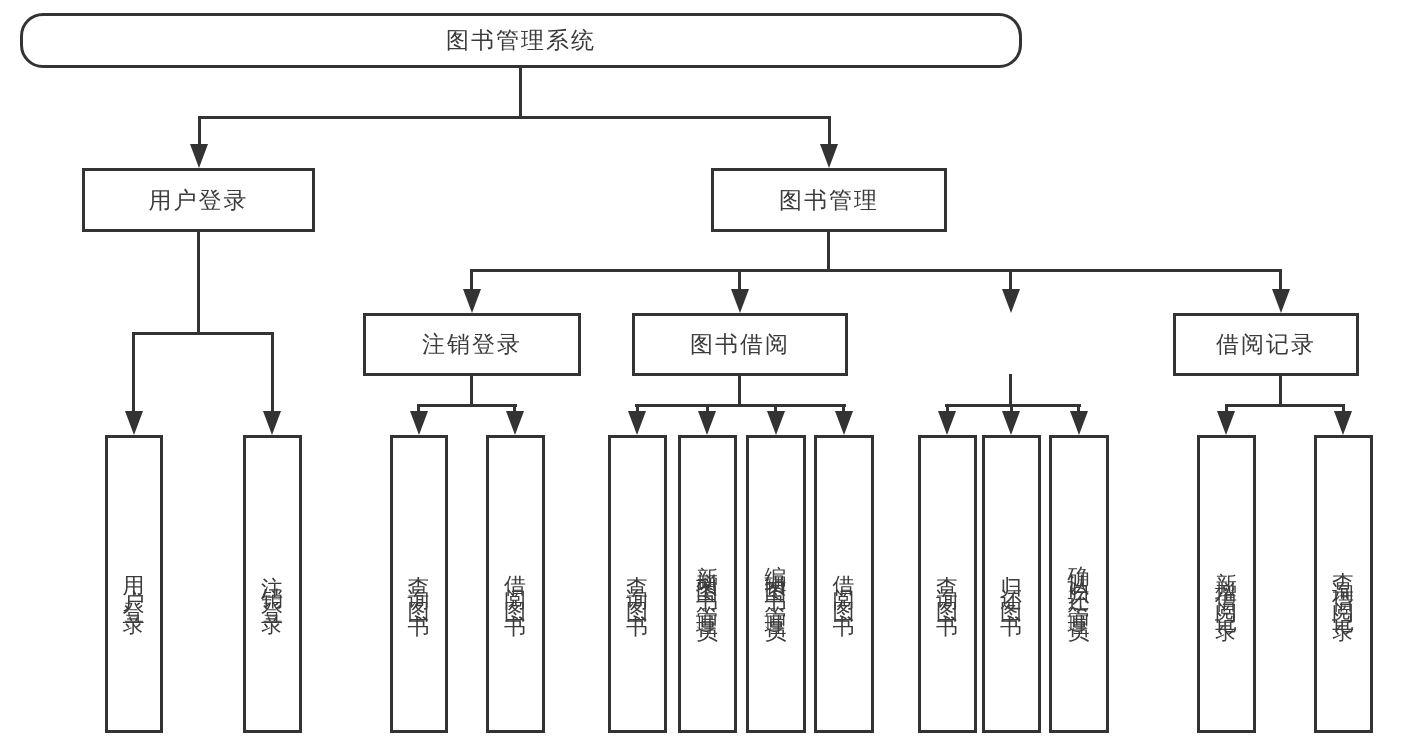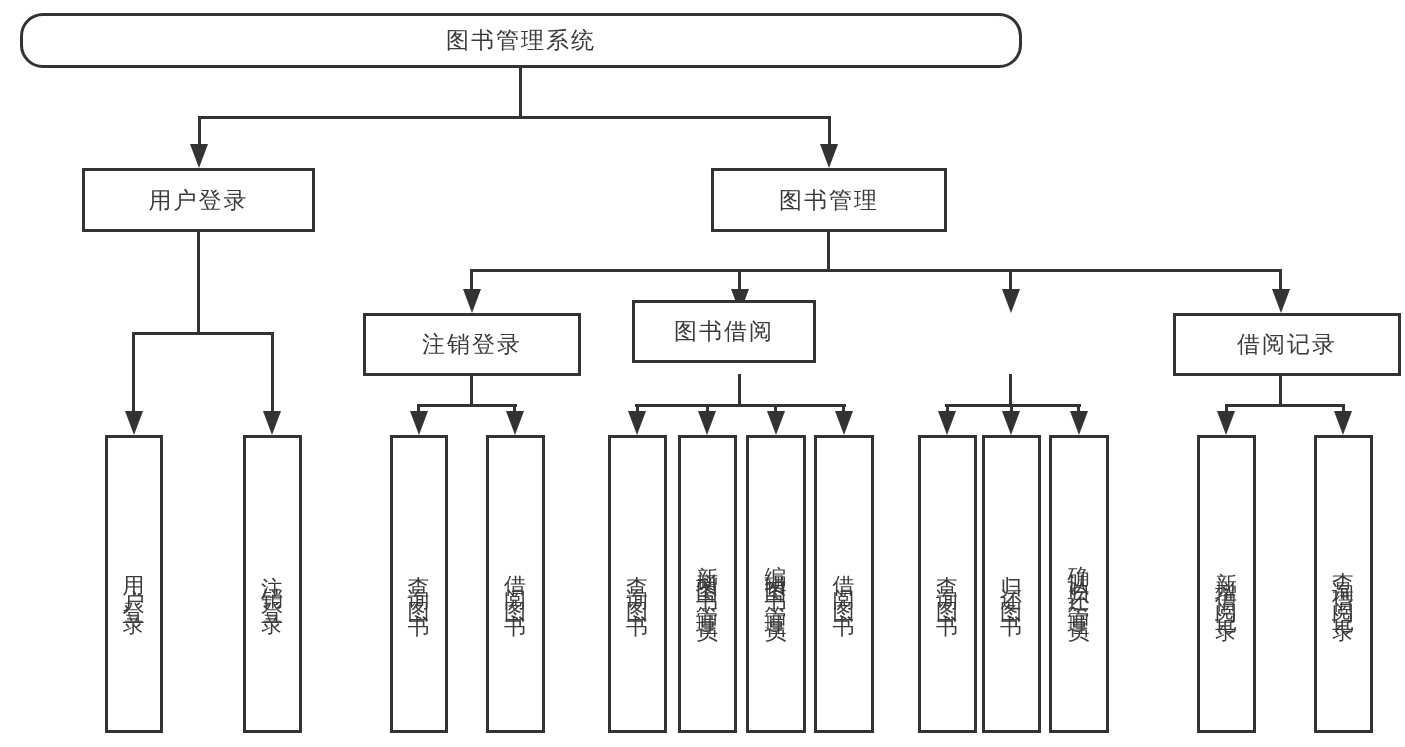--- a/index.html
+++ b/index.html
@@ -67,24 +67,24 @@
   <div class="vl" style="left:738px;top:269px;height:24px;"></div>
   <div class="ah" style="left:731px;top:289px;"></div>
   <div class="vl" style="left:1009px;top:269px;height:24px;"></div>
   <div class="ah" style="left:1002px;top:289px;"></div>
   <div class="vl" style="left:1279px;top:269px;height:24px;"></div>
   <div class="ah" style="left:1272px;top:289px;"></div>
 
   <div class="box hbox" style="left:363px;top:313px;width:218px;height:63px;">
     <span>注销登录</span>
   </div>
-  <div class="box hbox" style="left:632px;top:300px;width:184px;height:63px;text-align:center;">
+  <div class="box hbox" style="left:632px;top:313px;width:216px;height:63px;text-align:center;">
     <span>图书借阅</span>
   </div>
-  <div class="box hbox" style="left:1173px;top:313px;width:228px;height:63px;">
+  <div class="box hbox" style="left:1173px;top:313px;width:186px;height:63px;">
     <span>借阅记录</span>
   </div>
 
   <div class="vl" style="left:470px;top:374px;height:33px;"></div>
   <div class="vl" style="left:738px;top:374px;height:33px;"></div>
   <div class="vl" style="left:1009px;top:374px;height:33px;"></div>
   <div class="vl" style="left:1279px;top:374px;height:33px;"></div>
 
   <div class="hl" style="left:417px;top:404px;width:100px;"></div>
   <div class="hl" style="left:635px;top:404px;width:211px;"></div>

